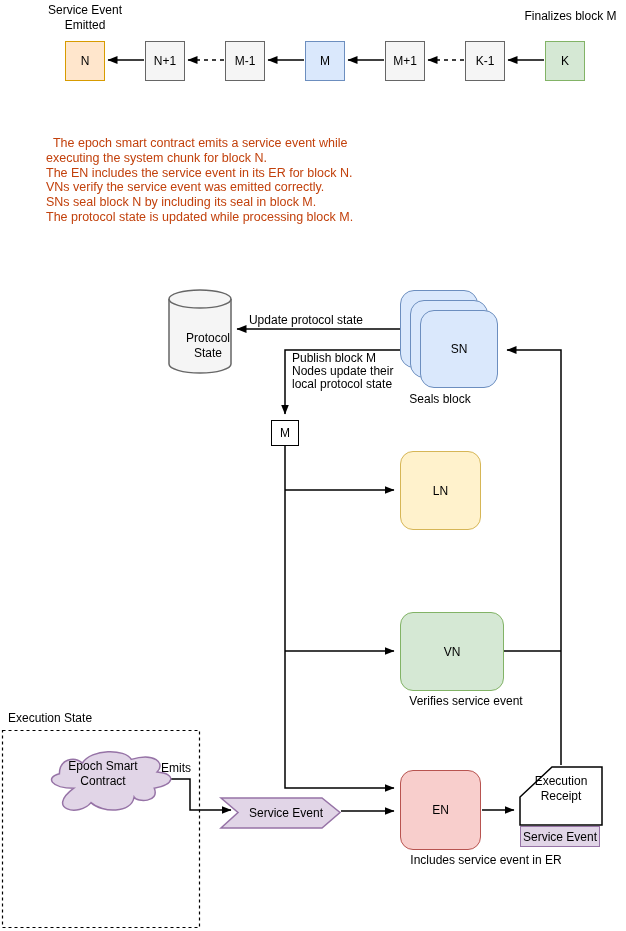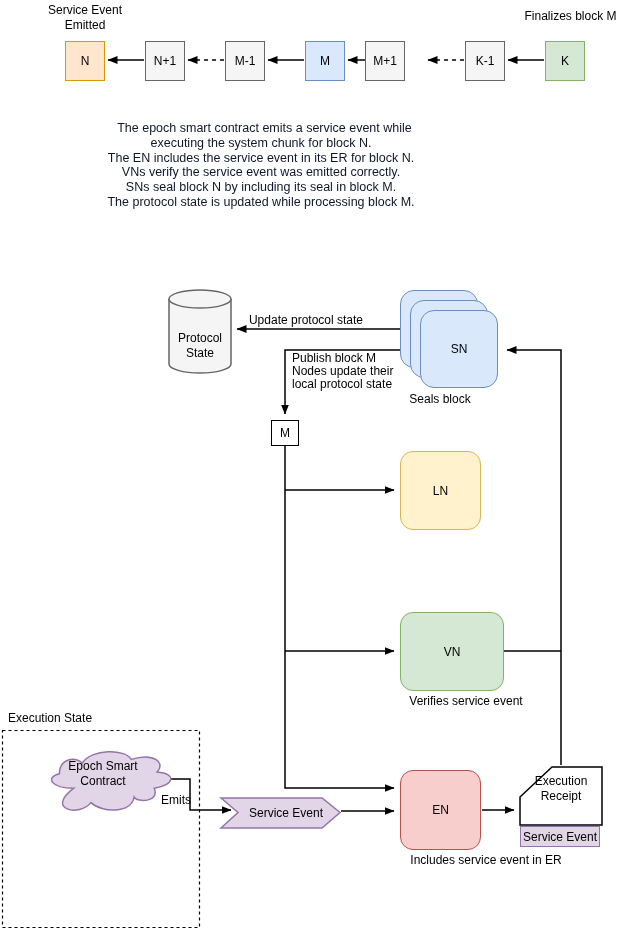--- a/index.html
+++ b/index.html
@@ -1,22 +1,22 @@
 <!DOCTYPE html>
 <html><head>
 <meta charset="utf-8">
 <style>
   html,body{margin:0;padding:0;background:#fff;}
   .canvas{position:relative;width:626px;height:931px;background:#ffffff;
           font-family:"Liberation Sans","DejaVu Sans",sans-serif;color:#000;overflow:hidden;}
   svg.layer{position:absolute;left:0;top:0;}
   .lbl{position:absolute;white-space:pre-line;text-align:center;font-size:12px;line-height:14.5px;color:#000;}
   .lbl.left{text-align:left;}
-  .para{position:absolute;left:46px;top:121px;width:430px;font-size:12.5px;line-height:14.8px;
-        white-space:pre-wrap;color:#0f172a;text-align:center;}
+  .para{position:absolute;left:46px;top:136px;width:430px;font-size:12.5px;line-height:14.8px;
+        white-space:pre-wrap;color:#c2410c;}
   .block{position:absolute;top:41px;width:38px;height:38px;border:1.5px solid #666;
          display:flex;align-items:center;justify-content:center;font-size:12px;box-sizing:content-box;}
   .c-orange{background:#ffe6cc;border-color:#d79b00;}
   .c-gray{background:#f5f5f5;border-color:#666666;}
   .c-blue{background:#dae8fc;border-color:#6c8ebf;}
   .c-green{background:#d5e8d4;border-color:#82b366;}
   .node{position:absolute;display:flex;align-items:center;justify-content:center;font-size:12px;
         border:1.5px solid;border-radius:13px;box-sizing:border-box;}
   .ln{left:400px;top:451px;width:81px;height:79px;background:#fff2cc;border-color:#d6b656;}
   .vn{left:400px;top:612px;width:104px;height:79px;background:#d5e8d4;border-color:#82b366;}
@@ -85,32 +85,32 @@
   </svg>
 
   <div class="lbl" style="left:25px;top:3px;width:120px;">Service Event
 Emitted</div>
   <div class="lbl" style="left:513px;top:9px;width:115px;">Finalizes block M</div>
 
   <div class="block c-orange" style="left:65px;">N</div>
   <div class="block c-gray" style="left:145px;">N+1</div>
   <div class="block c-gray" style="left:225px;">M-1</div>
   <div class="block c-blue" style="left:305px;">M</div>
-  <div class="block c-gray" style="left:365px;">M+1</div>
+  <div class="block c-gray" style="left:385px;">M+1</div>
   <div class="block c-gray" style="left:465px;">K-1</div>
   <div class="block c-green" style="left:545px;">K</div>
 
   <div class="para">  The epoch smart contract emits a service event while
 executing the system chunk for block N.
 The EN includes the service event in its ER for block N.
 VNs verify the service event was emitted correctly.
 SNs seal block N by including its seal in block M.
 The protocol state is updated while processing block M.</div>
 
-  <div class="lbl" style="left:169px;top:331px;width:62px;">Protocol
+  <div class="lbl" style="left:169px;top:331px;width:62px;padding-left:8px;">Protocol
 State</div>
   <div class="lbl" style="left:246px;top:313px;width:120px;">Update protocol state</div>
   <div class="lbl left" style="left:292px;top:352px;width:112px;line-height:13.2px;">Publish block M
 Nodes update their
 local protocol state</div>
 
   <div class="sn-card" style="left:400px;top:290px;"></div>
   <div class="sn-card" style="left:410px;top:300px;"></div>
   <div class="sn-card" style="left:420px;top:310px;">
     <span>SN</span>
@@ -135,19 +135,19 @@
   </div>
   <div class="lbl" style="left:402px;top:853px;width:168px;">Includes service event in ER</div>
 
   <div class="lbl" style="left:520px;top:774px;width:82px;">Execution
 Receipt</div>
   <div class="sebar">
     <span>Service Event</span>
   </div>
 
   <div class="lbl" style="left:240px;top:806px;width:92px;">Service Event</div>
-  <div class="lbl" style="left:157px;top:761px;width:38px;margin-top:32px;">Emits</div>
+  <div class="lbl" style="left:157px;top:761px;width:38px;">Emits</div>
 
   <div class="lbl left" style="left:8px;top:711px;width:120px;">Execution State</div>
   <div class="lbl" style="left:51px;top:759px;width:104px;">Epoch Smart
 Contract</div>
 
 </div>
 
 </body></html>

